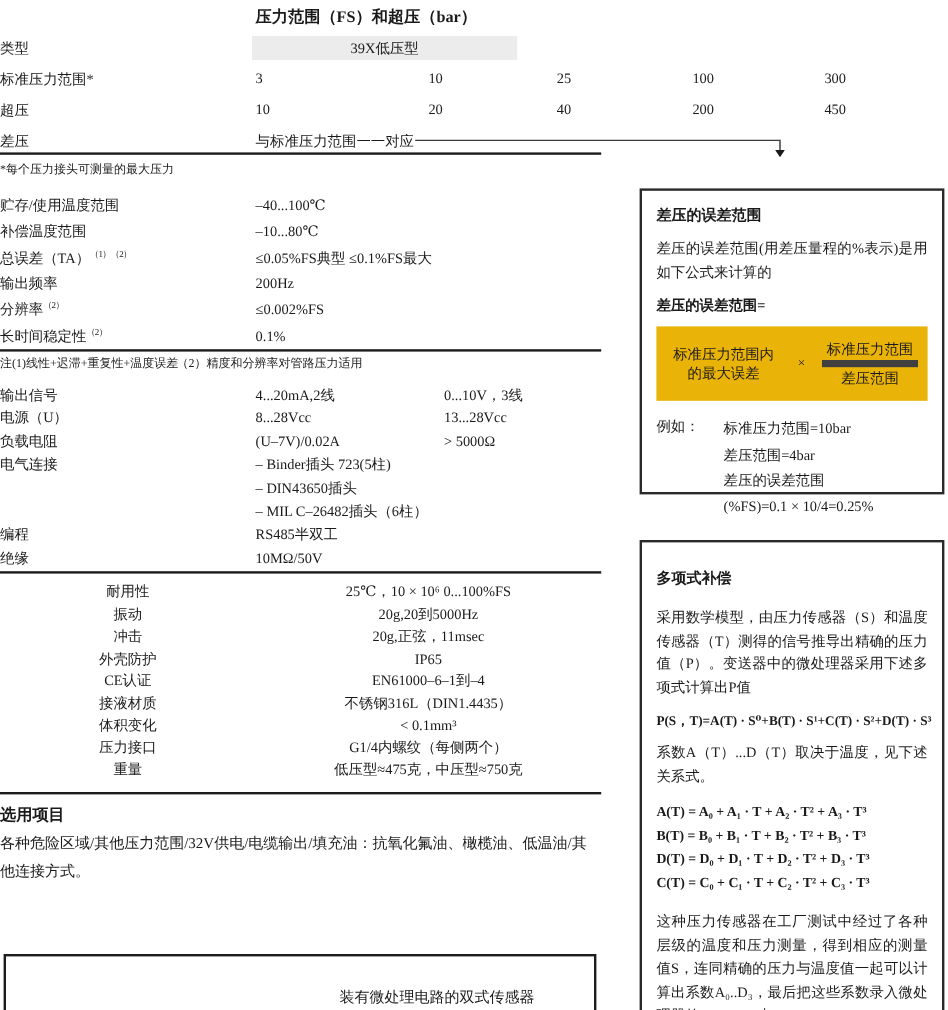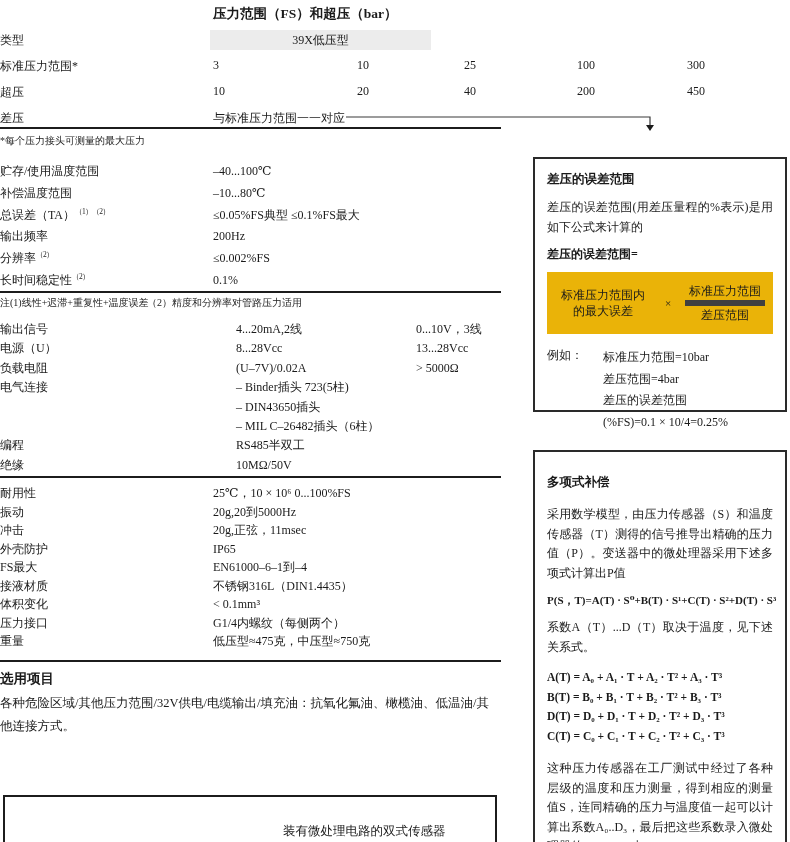--- a/index.html
+++ b/index.html
@@ -17,22 +17,22 @@
   .trow .c0{position:absolute;left:213px;}
   .trow .c1{position:absolute;left:357px;}
   .trow .c2{position:absolute;left:464px;}
   .trow .c3{position:absolute;left:577px;}
   .trow .c4{position:absolute;left:687px;}
   .hr{left:0;width:501px;height:2px;background:#1c1c1c;}
   .small{font-size:10px;}
   .specblock{left:0;width:501px;}
   .srow{display:flex;align-items:baseline;}
   .secA .srow{height:21.8px;line-height:21.8px;}
-  .secB .srow{height:19.4px;line-height:19.4px;gap:23px;}
-  .secC .srow{height:18.5px;line-height:18.5px;}
+  .secB .srow{height:19.4px;line-height:19.4px;}
+  .secC .srow{height:18.5px;line-height:18.5px;text-align:center;}
   .srow .lab{width:213px;flex:0 0 213px;}
   .srow .v1{width:157px;flex:0 0 157px;}
   .srow .v2{flex:1;}
   .sup{font-size:7.5px;vertical-align:super;letter-spacing:-0.5px;}
   .optheading{left:0;top:670px;font-size:13.5px;font-weight:bold;}
   .opttext{left:0;top:692px;width:500px;font-size:12.5px;line-height:22.5px;}
   .bottombox{left:3px;top:795px;width:490px;height:80px;border:2px solid #1c1c1c;}
   .bottombox .cap{position:absolute;left:278px;top:26px;font-size:12.5px;}
   .sidebox{left:533px;width:226px;border:2px solid #2a2a2a;padding:10px 12px;background:#fff;}
   .box1{top:133px;height:231px;margin-top:24px;}
@@ -188,21 +188,21 @@
       </div>
     <div class="srow">
         <span class="lab">冲击</span>
         <span class="v2">20g,正弦，11msec</span>
       </div>
     <div class="srow">
         <span class="lab">外壳防护</span>
         <span class="v2">IP65</span>
       </div>
     <div class="srow">
-        <span class="lab">FS最大</span>
+        <span class="lab">CE认证</span>
         <span class="v2">EN61000–6–1到–4</span>
       </div>
     <div class="srow">
         <span class="lab">接液材质</span>
         <span class="v2">不锈钢316L（DIN1.4435）</span>
       </div>
     <div class="srow">
         <span class="lab">体积变化</span>
         <span class="v2">&lt; 0.1mm³</span>
       </div>

